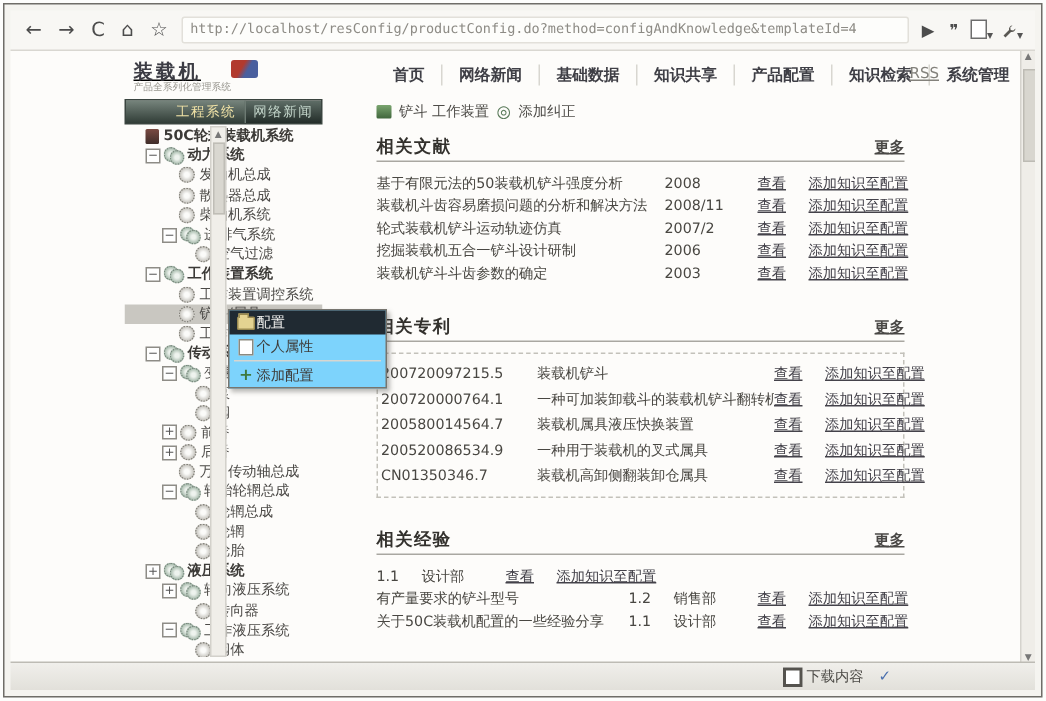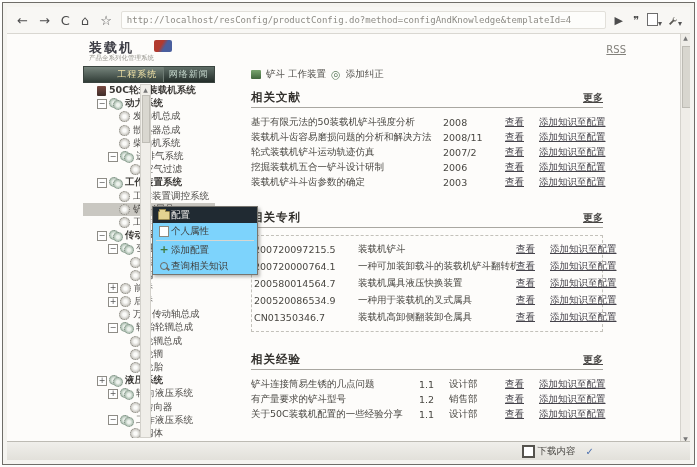--- a/index.html
+++ b/index.html
@@ -17,21 +17,21 @@
   .pageicon{width:9px;height:11px;border:1px solid #6d6d6d;background:#fff;display:inline-block;}
   .drop{font-size:8px;color:#555;}
   .wrench{display:inline-block;width:10px;height:10px;}
   
   .viewport{position:absolute;top:31px;left:4px;right:4px;bottom:22px;background:#fdfcfa;overflow:hidden;}
   .vscroll{position:absolute;right:0;top:0;bottom:0;width:9px;background:#efede8;border-left:1px solid #d5d3cd;
     display:flex;flex-direction:column;justify-content:space-between;align-items:center;font-size:6px;color:#777;}
   .vscroll .thumb{position:absolute;top:12px;left:1px;width:7px;height:60px;background:#d8d6cf;border:1px solid #bdbbb4;}
   
   .site-header{position:absolute;top:5px;left:76px;right:20px;height:26px;}
-  .logo{position:absolute;left:6px;top:0;display:flex;align-items:flex-start;gap:20px;}
+  .logo{position:absolute;left:6px;top:0;display:flex;align-items:flex-start;gap:20px;text-decoration:underline;}
   .logo-cn{font-size:13px;font-weight:bold;color:#3c3c44;letter-spacing:2px;font-family:"DejaVu Serif","Liberation Serif",serif;}
   .logo-mark{width:18px;height:12px;background:linear-gradient(120deg,#b23a2e 40%,#4a5f9e 60%);border-radius:2px;margin-top:1px;}
   .tagline{position:absolute;left:6px;top:15px;font-size:6.5px;color:#98968f;white-space:nowrap;}
   .mainnav{position:absolute;left:168px;top:4px;display:flex;list-style:none;margin:0;padding:0;}
   .mainnav li{font-size:10.5px;color:#3f3f46;font-weight:bold;padding:0 11px;border-right:1px solid #d8d6d0;white-space:nowrap;cursor:default;}
   .mainnav li:last-child{border-right:none;}
   .rss{position:absolute;right:44px;top:5px;font-size:10px;color:#83817b;text-decoration:underline;}
   
   .sidebar{position:absolute;left:76px;top:32px;width:132px;bottom:4px;}
   .side-tabs{display:flex;height:15px;background:linear-gradient(#5f6e67,#232d29);border:1px solid #3a443f;}
@@ -125,20 +125,29 @@
   </div>
 
   <div class="viewport">
 
     <div class="site-header">
       <div class="logo">
         <span class="logo-cn">装载机</span>
         <span class="logo-mark"></span>
       </div>
       <div class="tagline">产品全系列化管理系统</div>
+      <ul class="mainnav" id="main-nav">
+          <li>首页</li>
+          <li>网络新闻</li>
+          <li>基础数据</li>
+          <li>知识共享</li>
+          <li>产品配置</li>
+          <li>知识检索</li>
+          <li>系统管理</li>
+        </ul>
       <a class="rss">RSS</a>
     </div>
 
     <div class="sidebar">
       <div class="side-tabs" id="side-tabs">
           <span class="side-tab">工程系统</span>
           <span class="side-tab">网络新闻</span>
         </div>
       <div class="tree" id="tree">
           <div class="trow strong" style="padding-left: 3px;">
@@ -322,26 +331,20 @@
             <span class="ic-props"></span>
           </span>
           <span>个人属性</span>
         </div>
         <div class="sep"></div>
         <div class="mi">
           <span class="mic">
             <span class="ic-plus">+</span>
           </span>
           <span>添加配置</span>
-        </div>
-        <div class="mi">
-          <span class="mic">
-            <span class="ic-search"></span>
-          </span>
-          <span>查询相关知识</span>
         </div>
       </div>
 
     <div class="main">
       <div class="tools">
         <span class="tag-ic"></span>
         <span>铲斗 工作装置</span>
         <span class="target-ic">◎</span>
         <a>添加纠正</a>
       </div>
@@ -422,21 +425,20 @@
               </div>
             </div>
           </div>
           <div class="sec sec2">
             <div class="sec-h">
               <span class="st">相关经验</span>
               <a class="more">更多</a>
             </div>
             <div class="rows">
               <div class="row">
-                <span class="cell c0">铲斗连接筒易生锈的几点问题</span>
                 <span class="cell c1">1.1</span>
                 <span class="cell c2">设计部</span>
                 <a class="view">查看</a>
                 <a class="addl">添加知识至配置</a>
               </div>
               <div class="row">
                 <span class="cell c0">有产量要求的铲斗型号</span>
                 <span class="cell c1">1.2</span>
                 <span class="cell c2">销售部</span>
                 <a class="view">查看</a>

